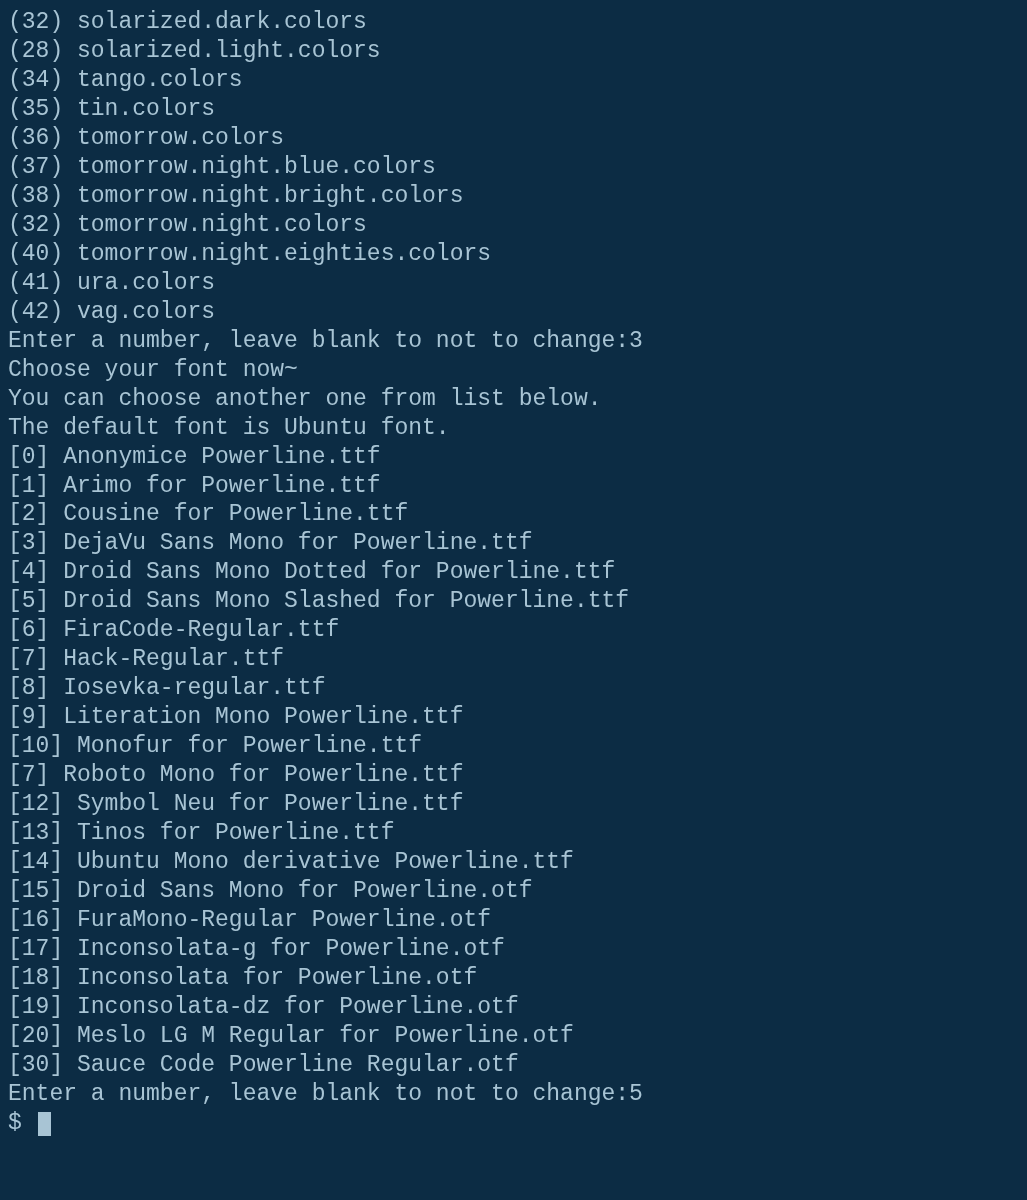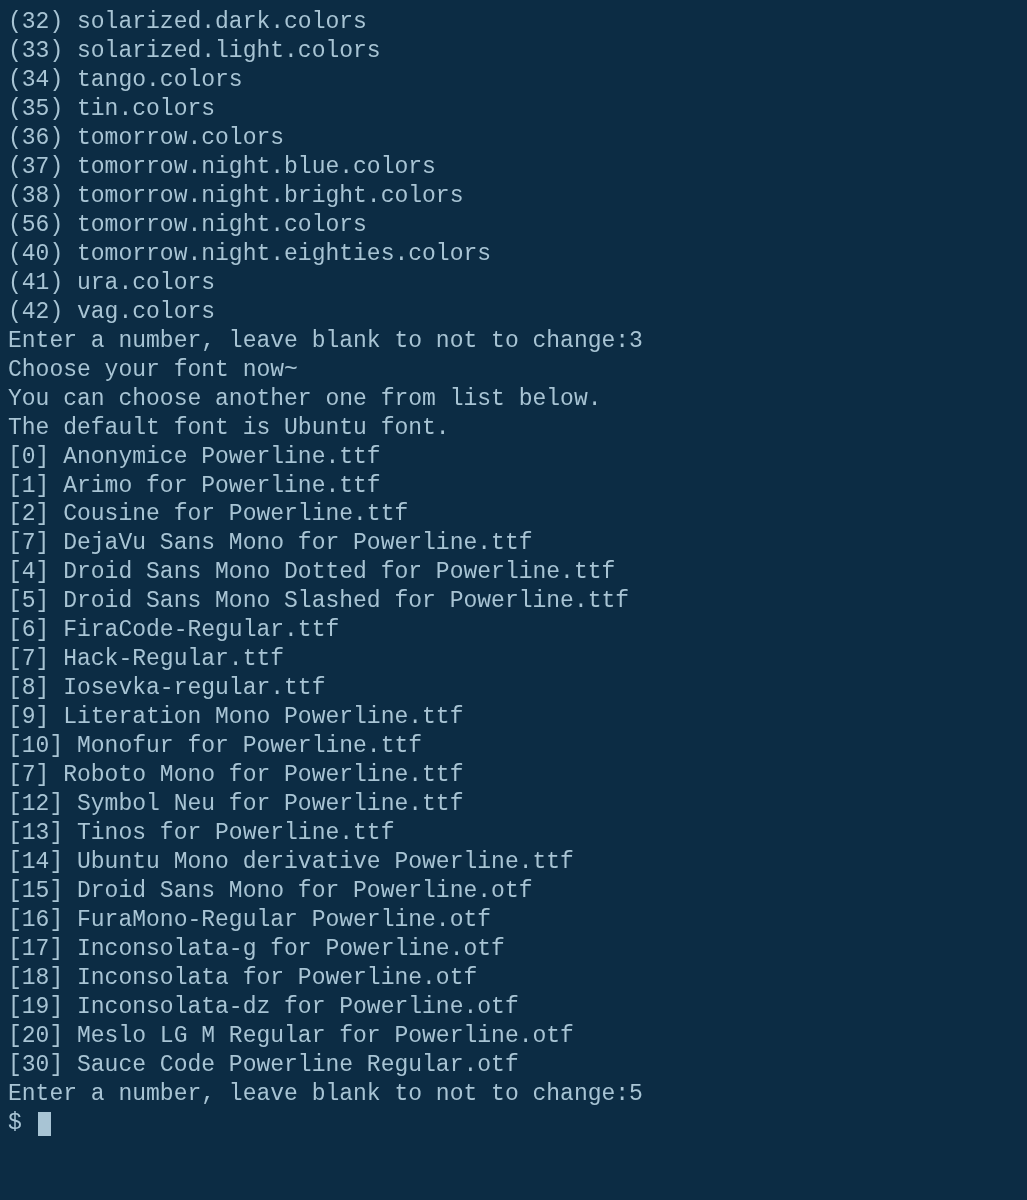--- a/index.html
+++ b/index.html
@@ -32,38 +32,38 @@
       background-color: #a8c4d4;
       vertical-align: text-bottom;
       margin-left: 2px;
     }
   </style>
 </head>
 <body>
 
 <div id="terminal">
     <div class="terminal-line">(32) solarized.dark.colors</div>
-    <div class="terminal-line">(33) solarized.light.colors</div>
+    <div class="terminal-line">(28) solarized.light.colors</div>
     <div class="terminal-line">(34) tango.colors</div>
     <div class="terminal-line">(35) tin.colors</div>
     <div class="terminal-line">(36) tomorrow.colors</div>
     <div class="terminal-line">(37) tomorrow.night.blue.colors</div>
     <div class="terminal-line">(38) tomorrow.night.bright.colors</div>
-    <div class="terminal-line">(56) tomorrow.night.colors</div>
+    <div class="terminal-line">(32) tomorrow.night.colors</div>
     <div class="terminal-line">(40) tomorrow.night.eighties.colors</div>
     <div class="terminal-line">(41) ura.colors</div>
     <div class="terminal-line">(42) vag.colors</div>
     <div class="terminal-line"><span>Enter a number, leave blank to not to change:</span><span class="prompt-input">3</span></div>
     <div class="terminal-line">Choose your font now~</div>
     <div class="terminal-line">You can choose another one from list below.</div>
     <div class="terminal-line">The default font is Ubuntu font.</div>
     <div class="terminal-line">[0] Anonymice Powerline.ttf</div>
     <div class="terminal-line">[1] Arimo for Powerline.ttf</div>
     <div class="terminal-line">[2] Cousine for Powerline.ttf</div>
-    <div class="terminal-line">[7] DejaVu Sans Mono for Powerline.ttf</div>
+    <div class="terminal-line">[3] DejaVu Sans Mono for Powerline.ttf</div>
     <div class="terminal-line">[4] Droid Sans Mono Dotted for Powerline.ttf</div>
     <div class="terminal-line">[5] Droid Sans Mono Slashed for Powerline.ttf</div>
     <div class="terminal-line">[6] FiraCode-Regular.ttf</div>
     <div class="terminal-line">[7] Hack-Regular.ttf</div>
     <div class="terminal-line">[8] Iosevka-regular.ttf</div>
     <div class="terminal-line">[9] Literation Mono Powerline.ttf</div>
     <div class="terminal-line">[10] Monofur for Powerline.ttf</div>
     <div class="terminal-line">[7] Roboto Mono for Powerline.ttf</div>
     <div class="terminal-line">[12] Symbol Neu for Powerline.ttf</div>
     <div class="terminal-line">[13] Tinos for Powerline.ttf</div>

